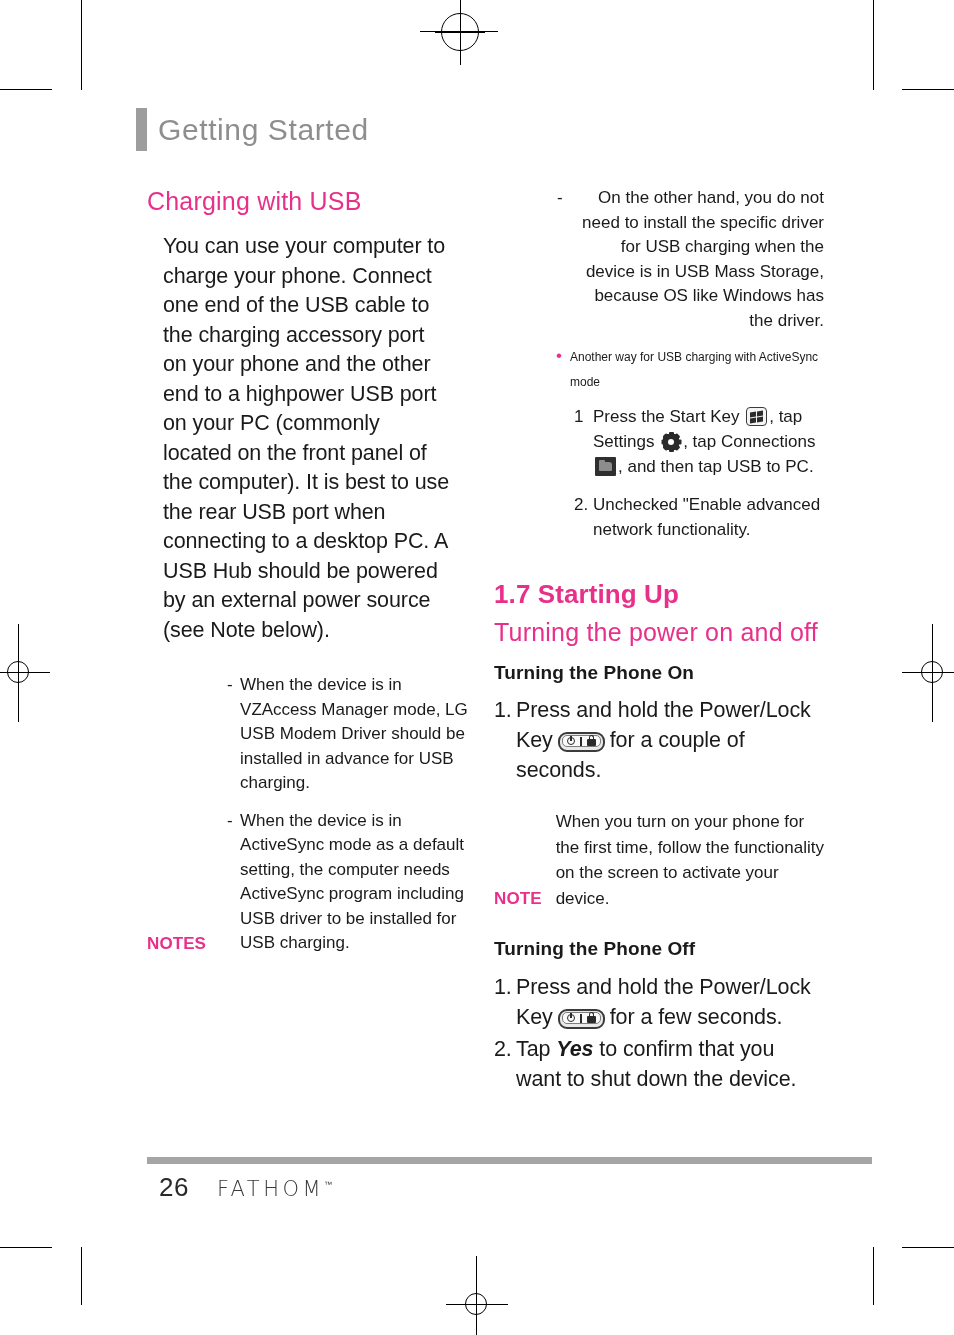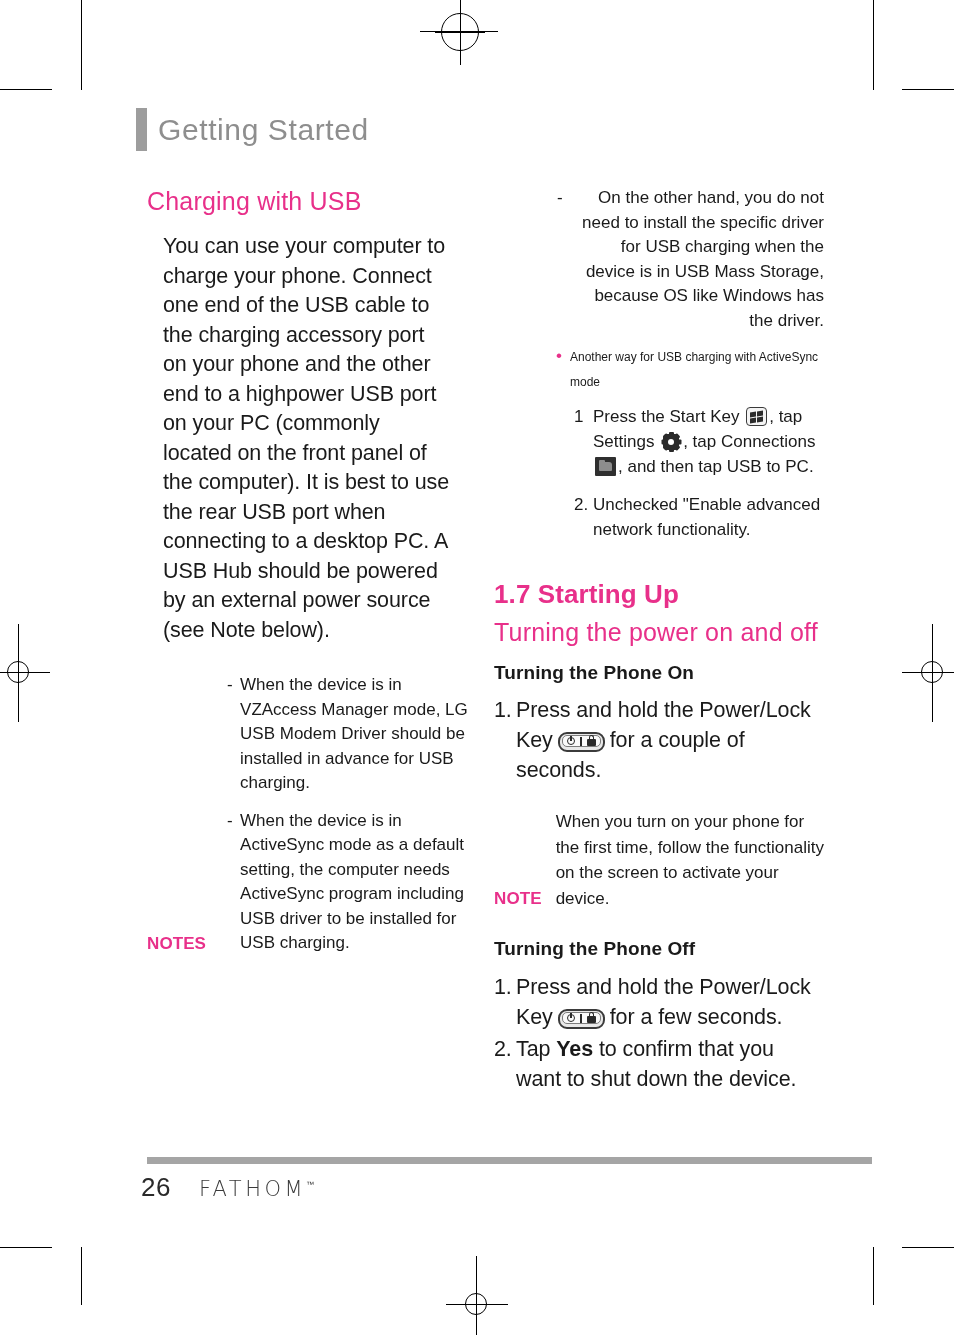--- a/index.html
+++ b/index.html
@@ -442,21 +442,21 @@
   .footer-rule {
     position: absolute;
     left: 147px;
     top: 1157px;
     width: 725px;
     height: 7px;
     background: #a5a5a5;
   }
   .footer-row {
     position: absolute;
-    left: 141px;
+    left: 159px;
     top: 1172px;
     display: flex;
     align-items: baseline;
   }
   .page-num {
     font-size: 26px;
     color: #2a2a2a;
     letter-spacing: 0.5px;
   }
   .brand {
@@ -467,21 +467,21 @@
     font-weight: 300;
     font-family: "DejaVu Sans", sans-serif;
     position: relative;
   }
   .brand .tm {
     font-size: 8px;
     vertical-align: 9px;
     letter-spacing: 0;
   }
 
-  b.bold-inline { font-weight: 700; }
+  b.bold-inline { font-weight: 700; font-style: italic; }
 </style>
 </head>
 <body>
 
 <div class="mark h" style="left:0px; top:89px; width:52px;"></div>
 <div class="mark v" style="left:81px; top:40px; height:50px;"></div>
 <div class="mark h" style="left:902px; top:89px; width:52px;"></div>
 <div class="mark v" style="left:873px; top:40px; height:50px;"></div>
 
 <div class="mark h" style="left:0px; top:1247px; width:52px;"></div>

